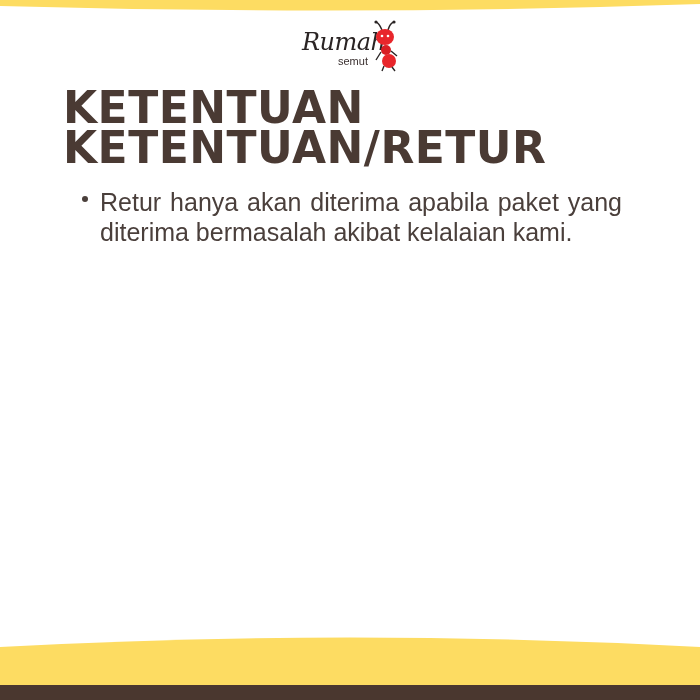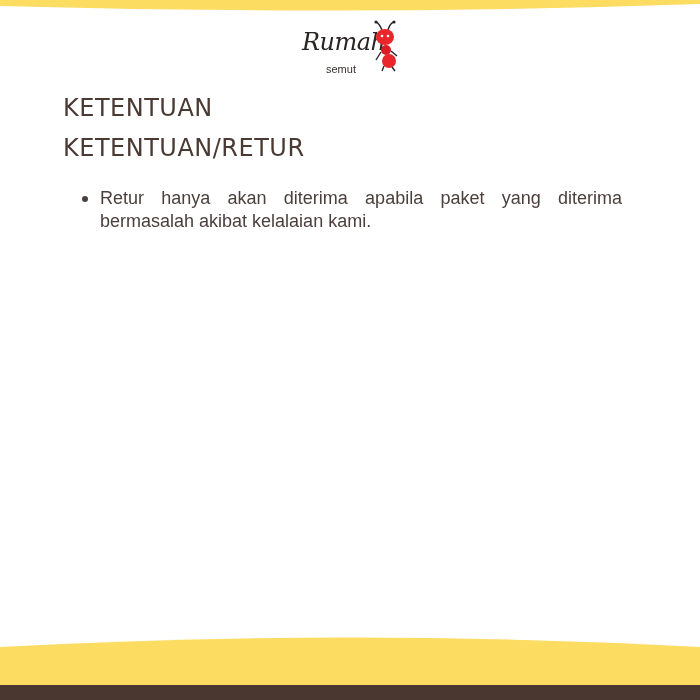--- a/index.html
+++ b/index.html
@@ -12,37 +12,37 @@
   .bottom-wave { position: absolute; left: 0; top: 620px; width: 700px; height: 66px; }
   .footer-bar { position: absolute; left: 0; top: 685px; width: 700px; height: 15px; }
 
   .logo { position: absolute; left: 298px; top: 20px; width: 110px; height: 52px; }
   .logo-word {
     position: absolute; left: 4px; top: 8px;
     font-family: "DejaVu Serif", serif; font-style: italic;
     font-size: 24px; color: #2a2424; letter-spacing: -0.5px;
   }
   .logo-sub {
-    position: absolute; left: 28px; top: 35px;
-    font-family: "Liberation Sans", sans-serif; font-size: 11px; color: #3a3030; margin-top: 8px;
+    position: absolute; left: 40px; top: 35px;
+    font-family: "Liberation Sans", sans-serif; font-size: 11px; color: #3a3030;
   }
   .logo-ant { position: absolute; left: 72px; top: 0px; width: 32px; height: 52px; }
 
   .title {
     position: absolute; left: 63px; top: 88px;
-    font-family: "DejaVu Sans", sans-serif; font-weight: normal;
-    font-size: 24px; line-height: 40px; color: #4a3a33;
+    font-family: "DejaVu Sans", sans-serif; font-weight: bold;
+    font-size: 44px; line-height: 40px; color: #4a3a33;
     letter-spacing: 0.5px;
   }
   .title span { display: block; }
 
   .rules { position: absolute; left: 82px; top: 187px; width: 540px; margin: 0; padding: 0; list-style: none; }
   .rule {
     position: relative; padding-left: 18px;
-    font-family: "Liberation Sans", sans-serif; font-size: 18px; line-height: 23px;
+    font-family: "Liberation Sans", sans-serif; font-size: 25px; line-height: 30px;
     color: #4a3f3b; text-align: justify; margin-bottom: 23px;
   }
   .rule .bullet {
     position: absolute; left: 0; top: 9px; width: 6px; height: 6px;
     border-radius: 50%;
   }
 </style>
 </head>
 <body>
 

